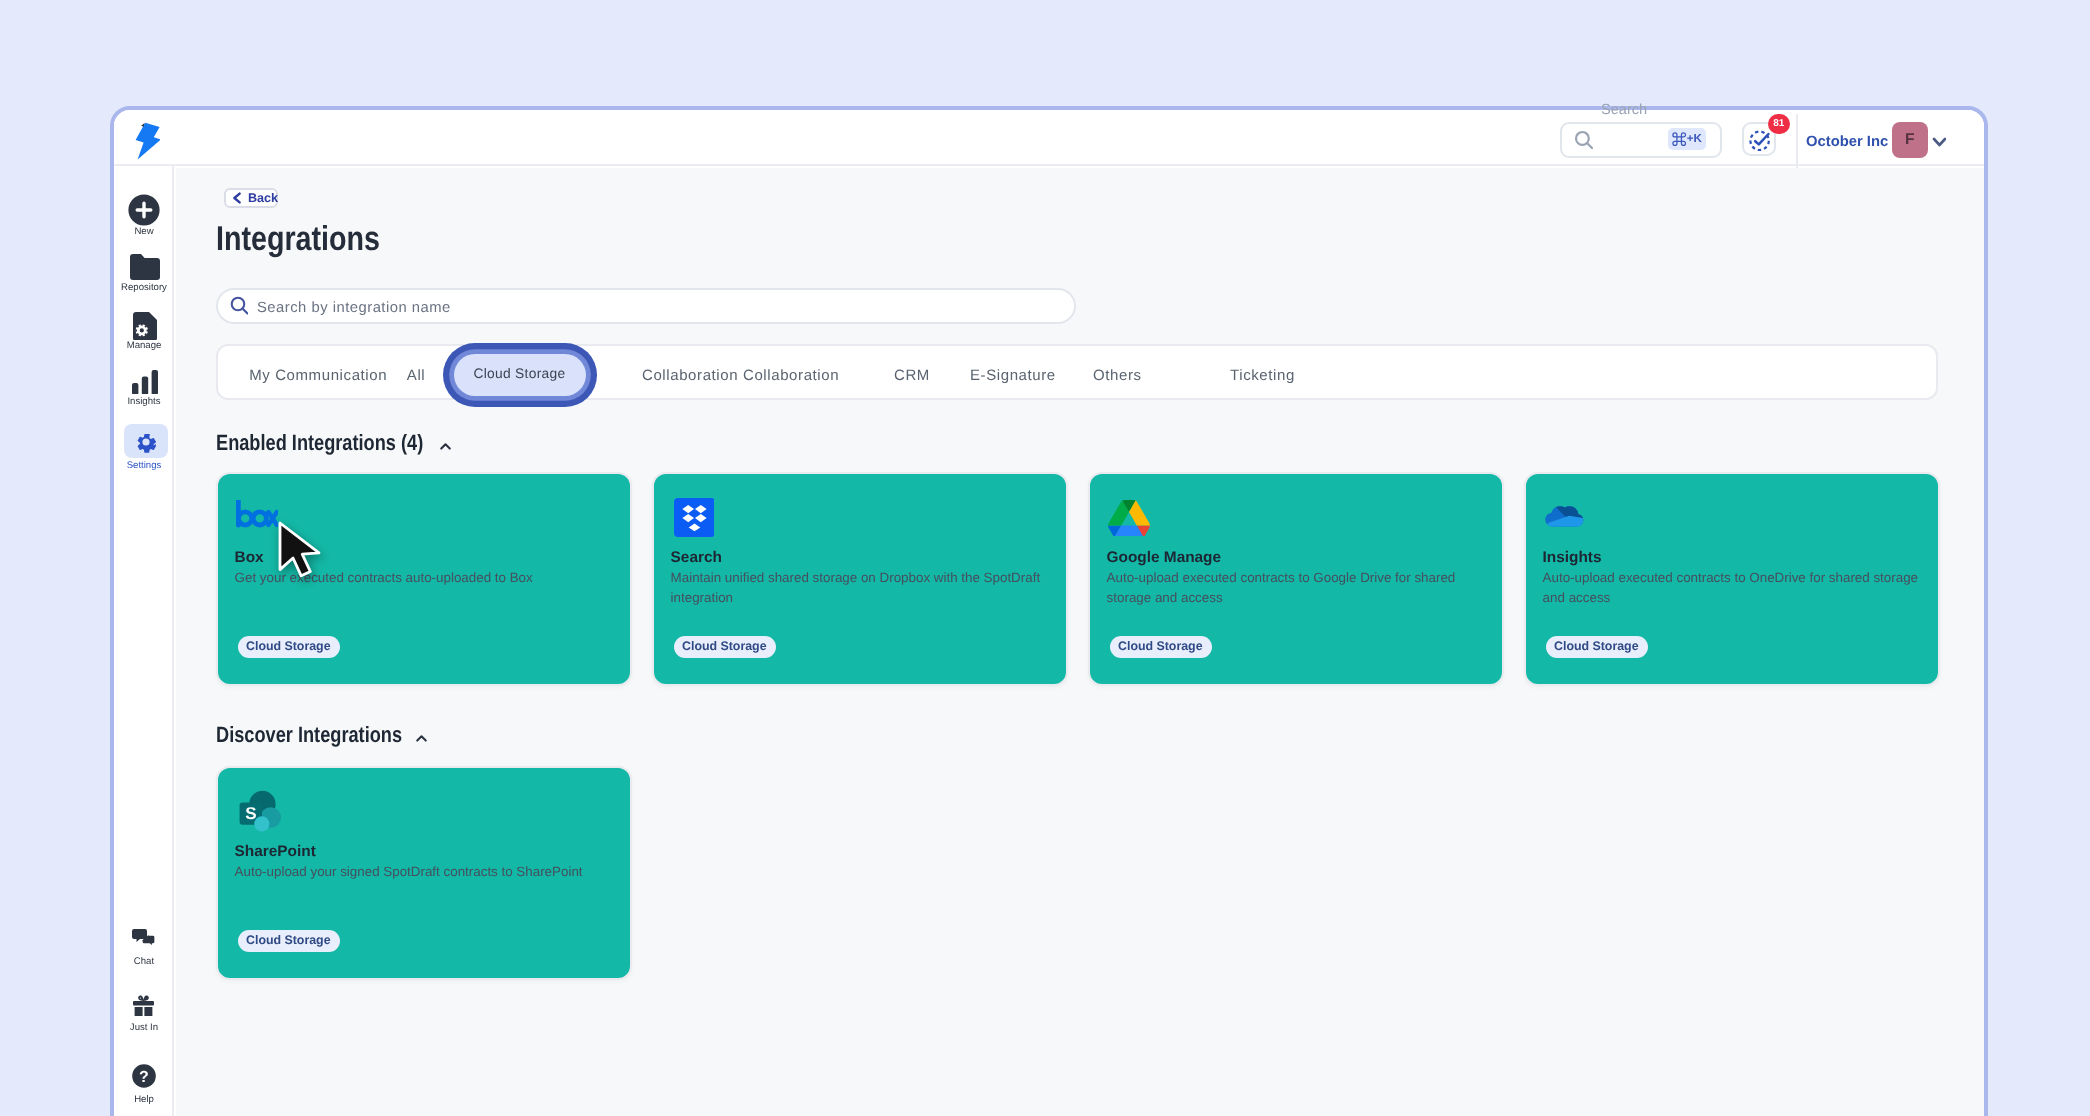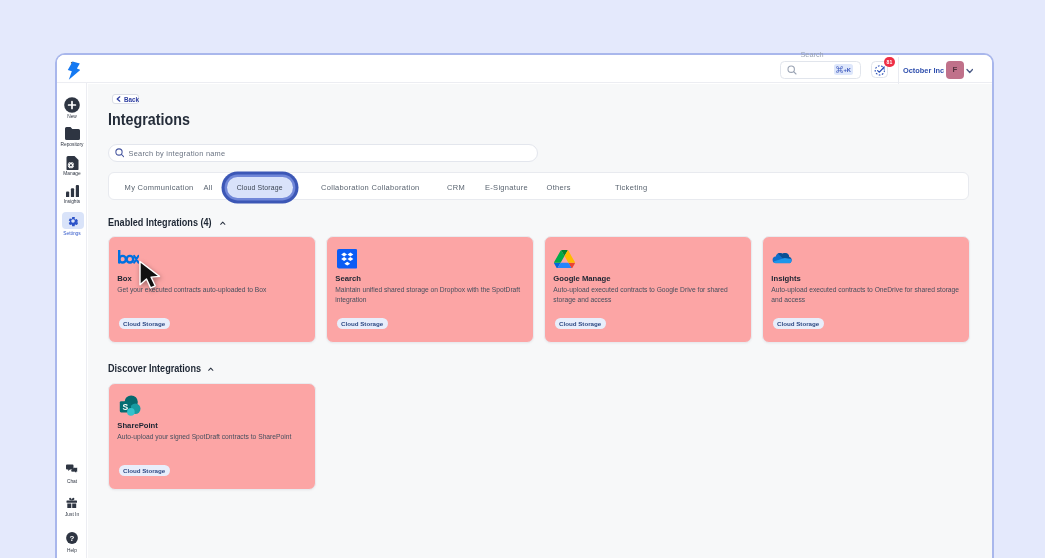--- a/index.html
+++ b/index.html
@@ -6,21 +6,21 @@
   html,body { width:1045px; height:558px; overflow:hidden; }
   body { background:#e4e9fc; font-family:"Liberation Sans", sans-serif; position:relative; }
   .abs { position:absolute; }
   .window { position:absolute; left:55px; top:52.5px; width:938.5px; height:510px;
     background:#fff; border:2.5px solid #a9b7ec; border-radius:10px 10px 0 0; overflow:hidden; }
   .sidebar-bg { position:absolute; left:0; top:0; width:30px; height:100%; background:#fff; border-right:1px solid #ecedf2; }
   .topbar-bg { position:absolute; left:0; top:0; width:100%; height:28.5px; background:#fff; border-bottom:1px solid #ecedf2; }
   .main-bg { position:absolute; left:31px; top:29.5px; right:0; bottom:0; background:#f7f8f9; }
   .sb-label { position:absolute; left:56.5px; width:31px; text-align:center; font-size:4.8px; color:#2b323f; opacity:.99; }
   .tab { position:absolute; top:182.6px; font-size:7.5px; letter-spacing:0.3px; color:#5a6470; white-space:nowrap; }
-  .card { position:absolute; width:207.5px; height:107px; background:#fca5a5; border:1px solid #e9ebef; border-radius:7px; box-shadow:0 1px 2px rgba(16,24,40,.04); }
+  .card { position:absolute; width:207.5px; height:107px; background:#14b8a6; border:1px solid #e9ebef; border-radius:7px; box-shadow:0 1px 2px rgba(16,24,40,.04); }
   .ct { position:absolute; left:8.3px; top:38.0px; font-size:7.7px; font-weight:bold; color:#1d2633; line-height:1; }
   .cd { position:absolute; left:8.3px; top:48.3px; width:200px; font-size:6.7px; line-height:9.2px; color:#454f5e; }
   .pill { position:absolute; left:9.5px; top:80.7px; height:11.7px; line-height:11.3px; padding:0 4.5px; background:#e8eefb; border-radius:6px; font-size:6.2px; font-weight:bold; color:#2f4a85; white-space:nowrap; }
 </style>
 </head>
 <body>
 <div class="window">
   <div class="sidebar-bg"></div>
   <div class="topbar-bg"></div>
   <div class="main-bg"></div>

